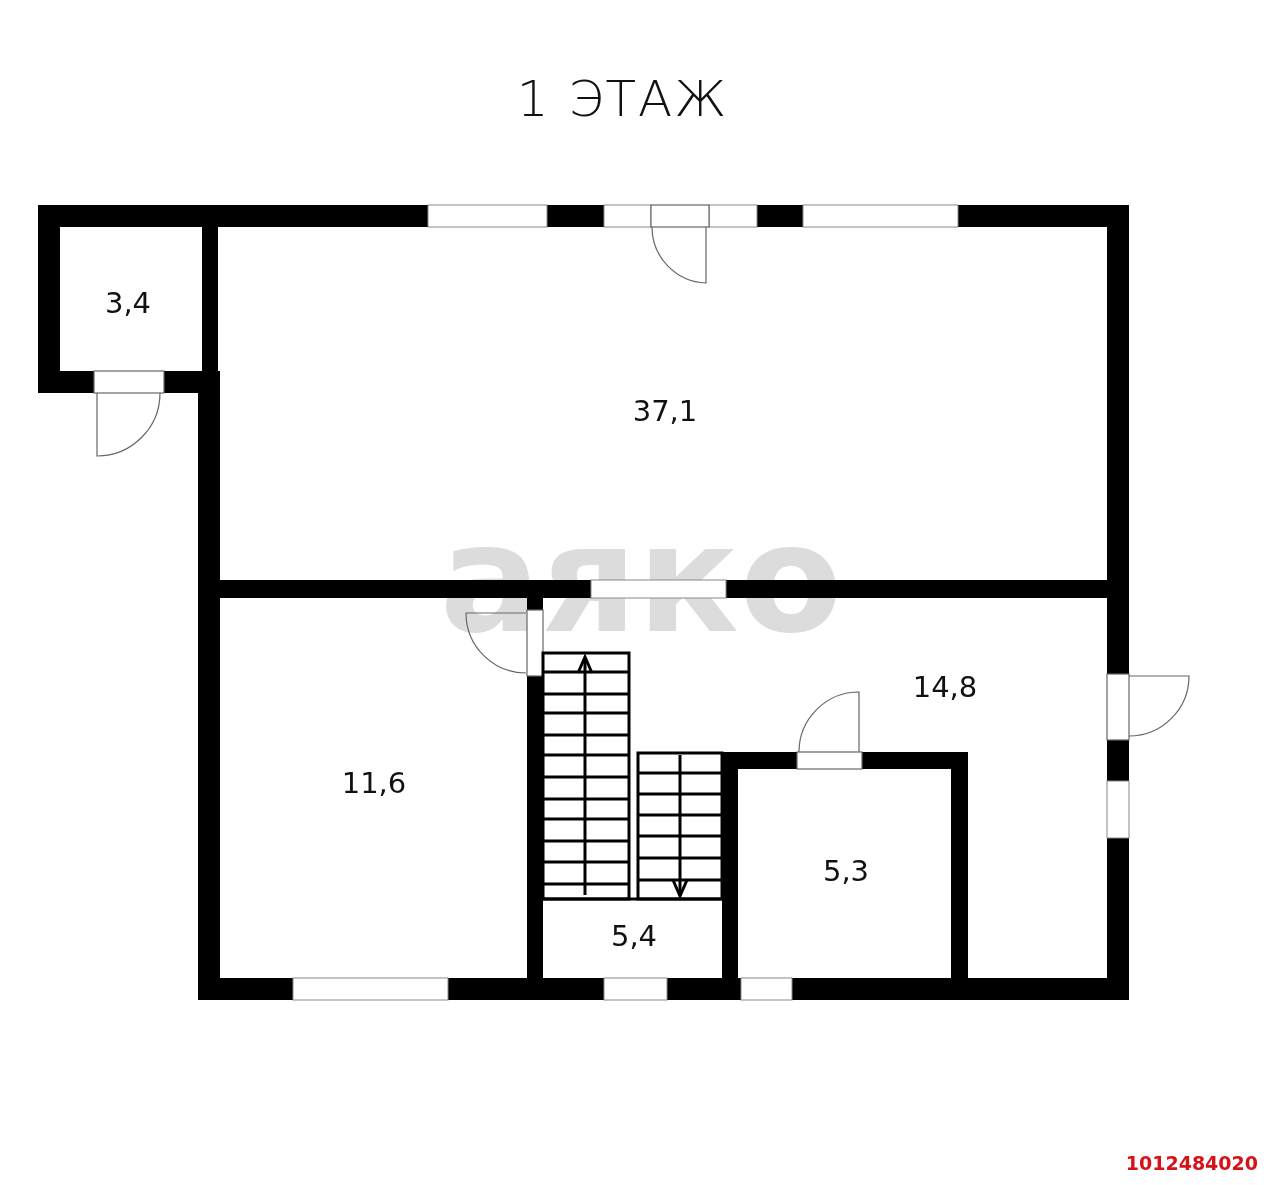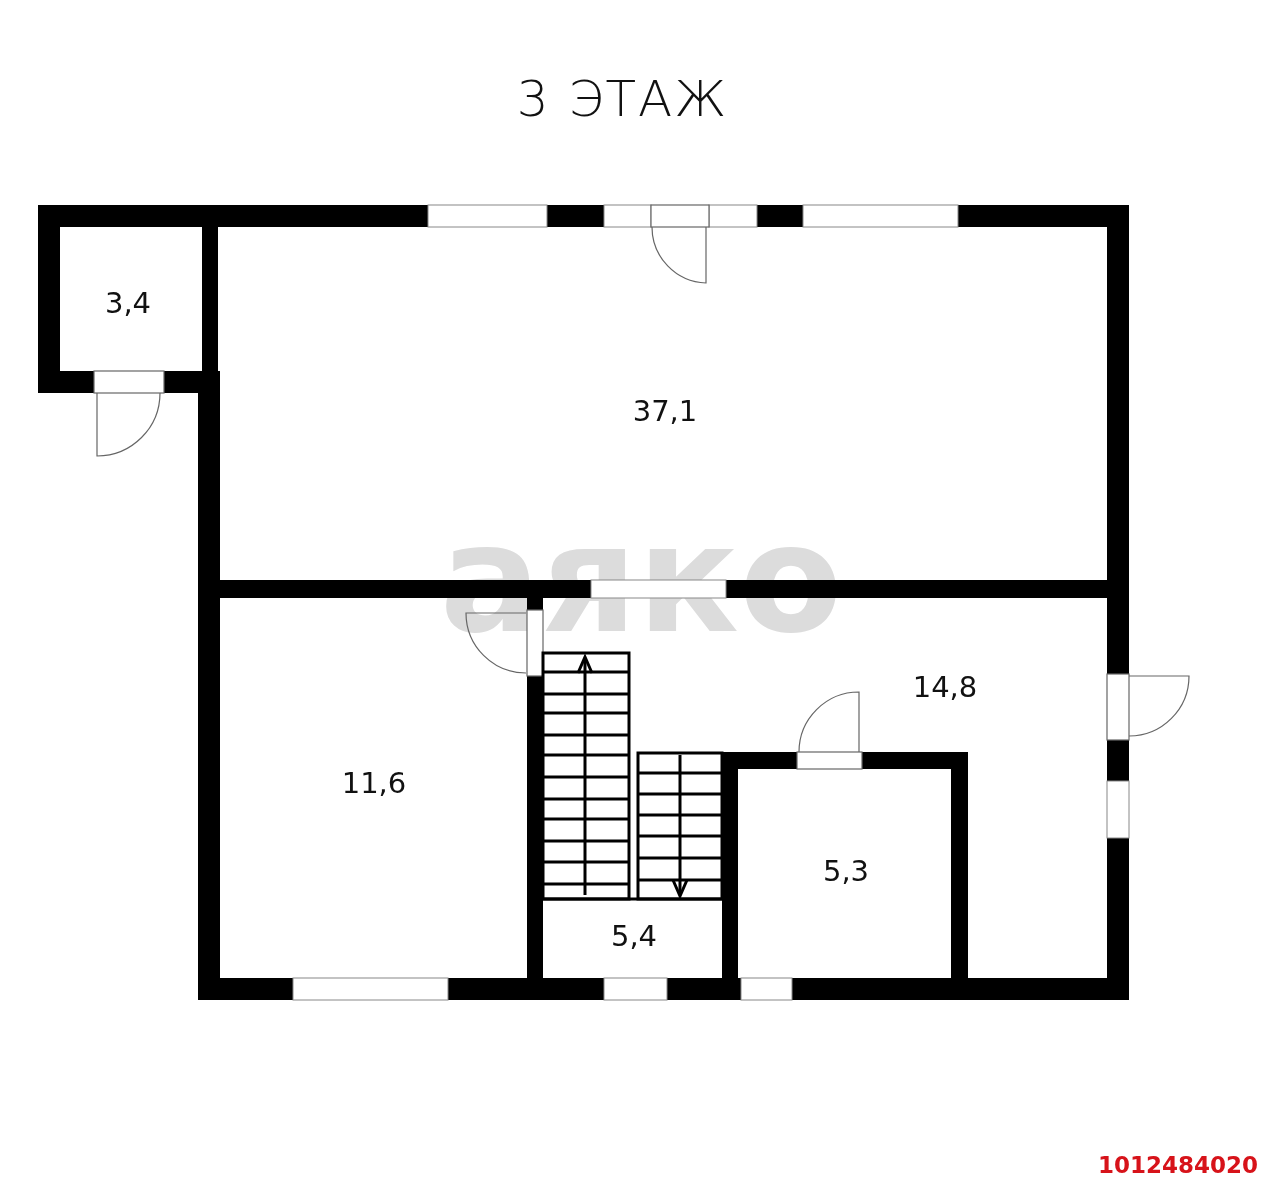--- a/index.html
+++ b/index.html
@@ -1,26 +1,26 @@
 <!DOCTYPE html>
 <html><head>
   <meta charset="utf-8">
   <style>
     html, body { margin: 0; padding: 0; background: #ffffff; }
     body { width: 1280px; height: 1185px; position: relative; overflow: hidden; font-family: "DejaVu Sans", sans-serif; }
     .title { position: absolute; left: 0; width: 1245px; top: 70px; text-align: center; font-size: 50px; font-weight: 300; letter-spacing: 2px; color: #111; font-family: "DejaVu Sans", sans-serif; }
     svg.plan { position: absolute; left: 0; top: 0; }
     .room-label { font-family: "DejaVu Sans", sans-serif; font-size: 29px; fill: #111; text-anchor: middle; dominant-baseline: middle; }
     .watermark { font-family: "DejaVu Sans", sans-serif; font-weight: bold; font-size: 150px; fill: #dcdcdc; text-anchor: middle; dominant-baseline: middle; }
-    .listing-id { position: absolute; right: 22px; top: 1152px; font-family: "DejaVu Sans", sans-serif; font-weight: bold; font-size: 23px; color: #d7131a; }
+    .listing-id { position: absolute; right: 22px; top: 1152px; font-family: "DejaVu Sans", sans-serif; font-weight: bold; font-size: 19px; color: #d7131a; }
   </style>
 </head>
 <body>
 
-<div class="title">3 ЭТАЖ</div>
+<div class="title">1 ЭТАЖ</div>
 
 <svg class="plan" width="1280" height="1185" viewBox="0 0 1280 1185">
 
   <text class="watermark" x="641" y="590">аяко</text>
 
   <g fill="#000">
 
     <rect x="38" y="205" width="390" height="22"></rect>
     <rect x="547" y="205" width="57" height="22"></rect>
     <rect x="757" y="205" width="46" height="22"></rect>

